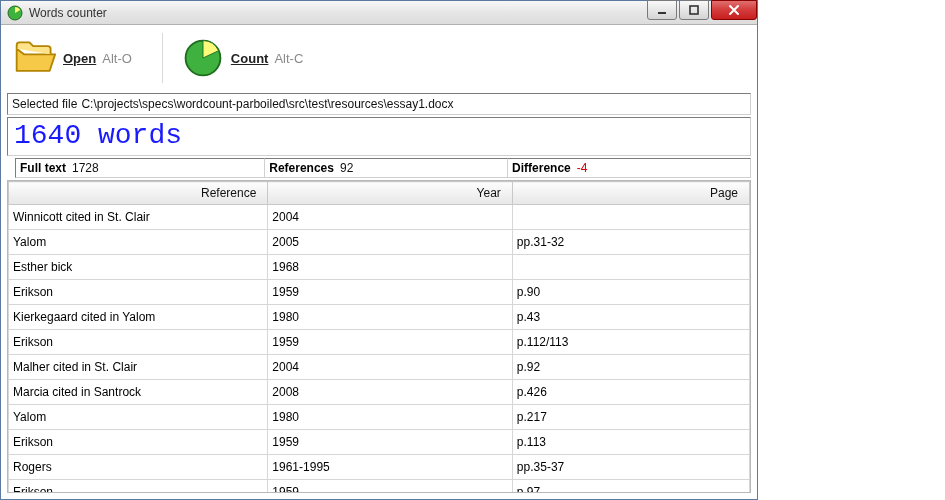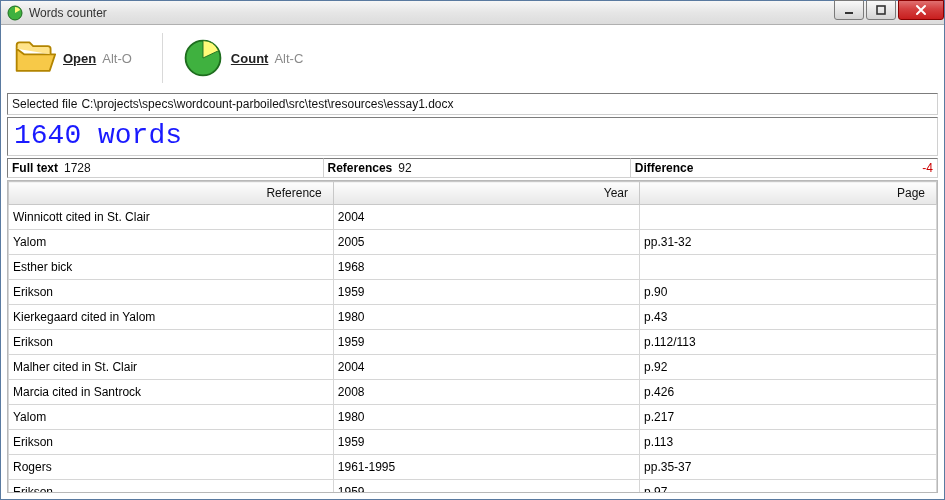--- a/index.html
+++ b/index.html
@@ -4,21 +4,21 @@
 <style>
   html, body {
     margin: 0;
     padding: 0;
     font-family: Tahoma, "Segoe UI", sans-serif;
     font-size: 12px;
     background: #fff;
     color: #000;
   }
   .window {
-    width: 945px;
+    width: 758px;
     height: 500px;
     box-sizing: border-box;
     border: 1px solid #5a7aa0;
     background: #fff;
     position: relative;
     display: flex;
     flex-direction: column;
   }
   
   .titlebar {
@@ -145,35 +145,35 @@
   .headline {
     border: 1px inset #d0d0d0;
     margin: 2px 6px 0 6px;
     padding: 2px 6px 4px 6px;
     box-sizing: border-box;
     font-family: "Courier New", monospace;
     font-size: 28px;
     color: #1a1aff;
   }
   .stats-row {
-    margin: 2px 6px 0 6px;
+    margin: 2px 6px 0 14px;
     display: flex;
   }
   .stats-cell {
     border: 1px inset #d0d0d0;
     padding: 2px 4px;
     box-sizing: border-box;
     display: flex;
     align-items: center;
     gap: 6px;
     height: 20px;
   }
   .stats-cell:nth-child(1){ width: 34%; }
   .stats-cell:nth-child(2){ width: 33%; border-left: none; }
-  .stats-cell:nth-child(3){ width: 33%; border-left: none; justify-content: space-between; }
+  .stats-cell:nth-child(3){ width: 33%; border-left: none; }
   .stats-cell .k { font-weight: bold; }
   .stats-cell .v { color: #111; }
   .stats-cell .v.neg { color: #c00; }
 
   
   .table-wrap {
     flex: 1;
     margin: 2px 6px 6px 6px;
     border: 1px solid #b8b8b8;
     overflow: auto;

